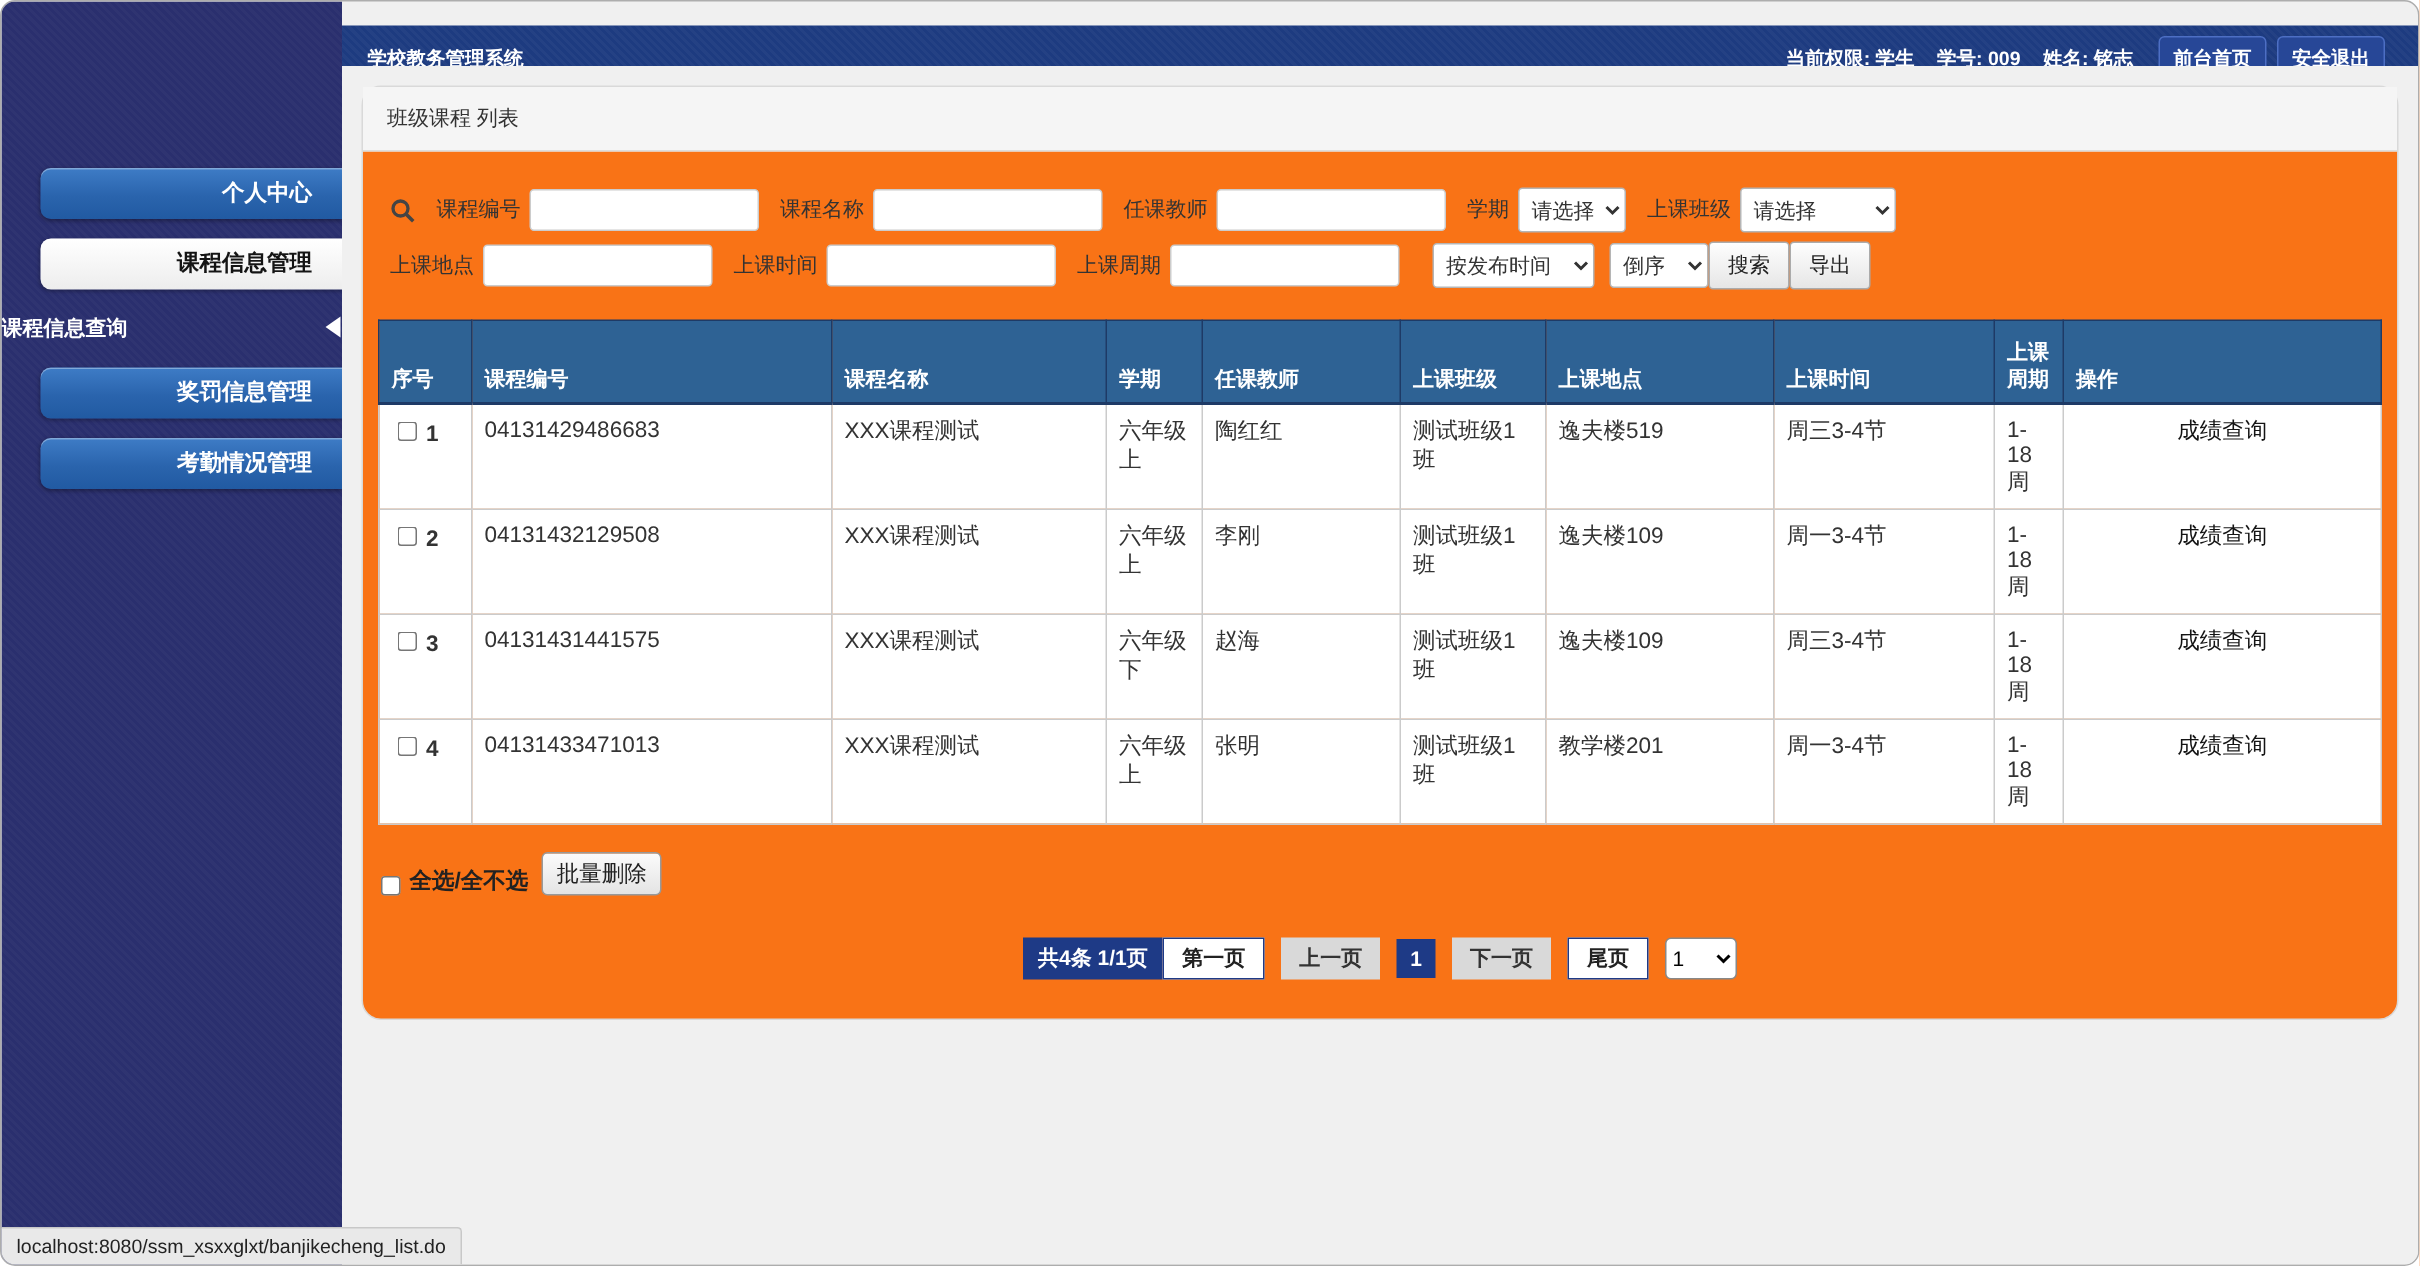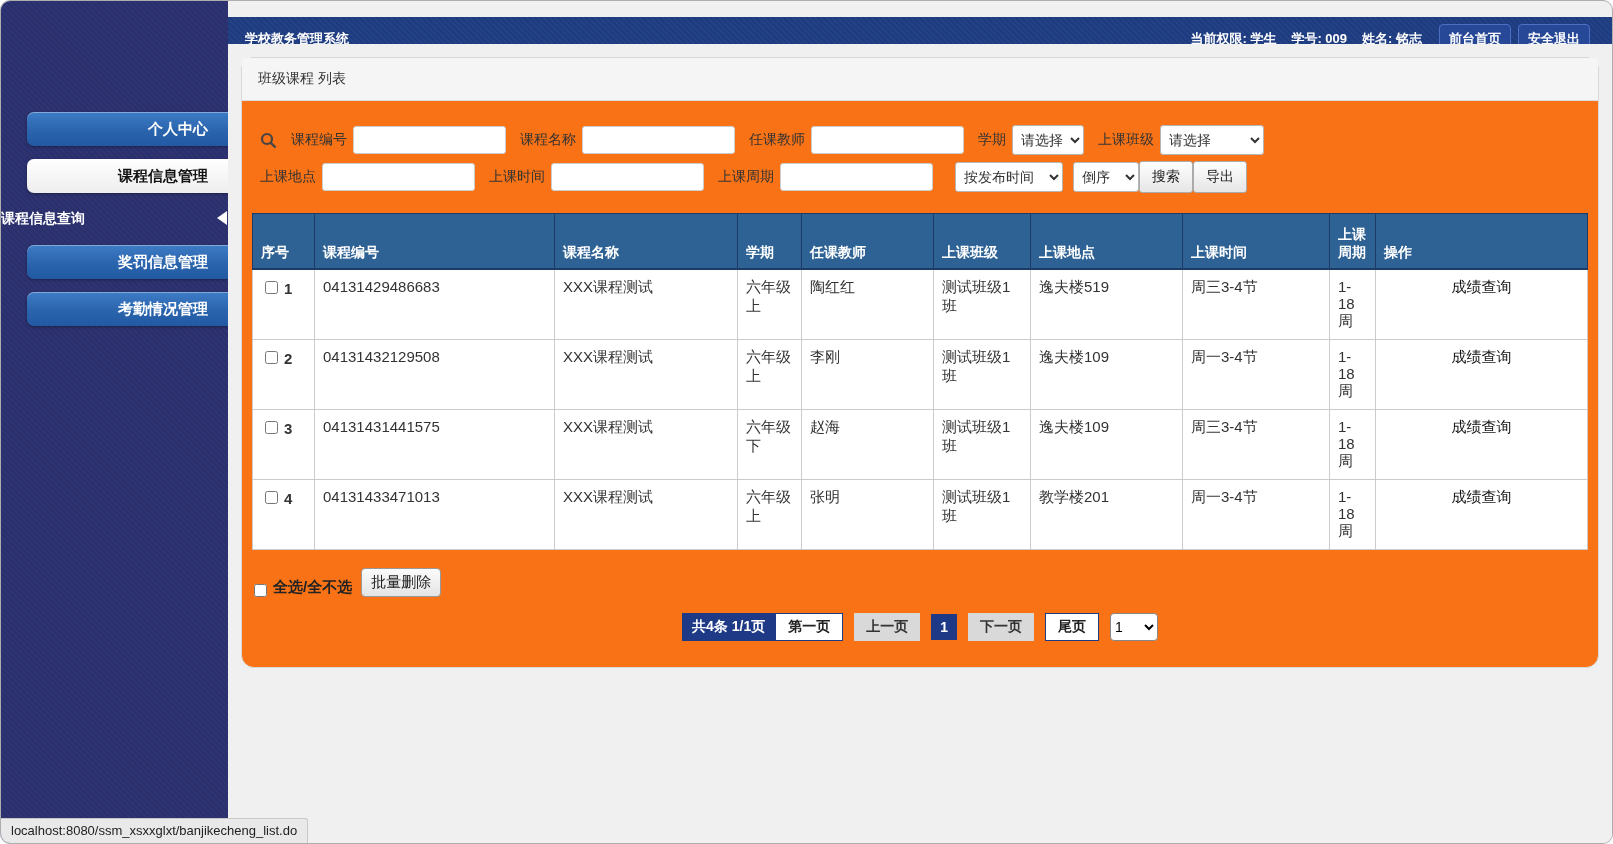--- a/index.html
+++ b/index.html
@@ -59,21 +59,21 @@
     height:57px;box-sizing:border-box;background:#fff;word-wrap:break-word;}
   td.center{text-align:center;}
   .row-no{font-weight:bold;margin-left:3px;}
   .action-link{color:#141414;cursor:pointer;text-decoration:none;}
 
   
   .bulk-row{margin-top:18px;display:flex;align-items:flex-end;font-size:15px;font-weight:bold;color:#222;}
   .bulk-row input{margin:0 6px 0 2px;}
   .bulk-btn{margin-left:9px;background:linear-gradient(#fbfbfb,#e4e4e4);border:1px solid #999;
     border-radius:4px;padding:4px 9px;font-size:15px;color:#222;cursor:pointer;font-weight:normal;font-family:inherit;}
-  .pagination{margin-top:16px;display:flex;justify-content:center;align-items:center;gap:11px;
+  .pagination{margin-top:28px;display:flex;justify-content:center;align-items:center;gap:11px;
     font-size:14px;font-weight:bold;color:#222;}
   .pg-group{display:flex;align-items:stretch;}
   .pg-info{background:#1e3a86;color:#fff;padding:5px 10px;}
   .pg-link{background:#fff;border:1px solid #1e3a86;color:#222;padding:4px 12px;cursor:pointer;}
   .pg-dis{background:#d9d9d9;color:#333;padding:5px 12px;cursor:pointer;}
   .pg-cur{background:#1e3a86;color:#fff;padding:5px 9px;cursor:pointer;}
   .pg-select{width:48px;height:28px;border:1px solid #888;border-radius:4px;font-size:14px;font-family:inherit;background:#fff;}
 
   
   .statusbar{position:absolute;left:0;bottom:0;background:#e9e9e9;border:1px solid #c8c8c8;

